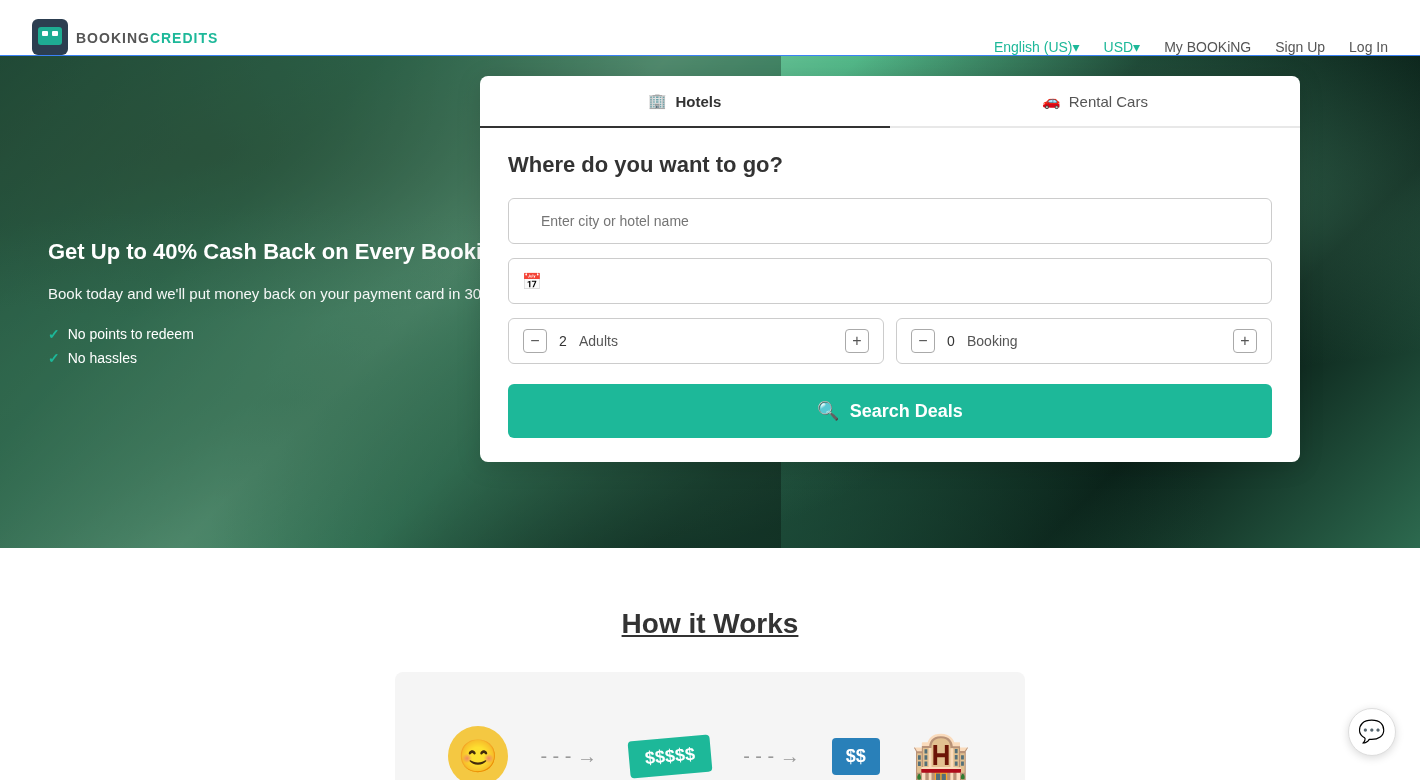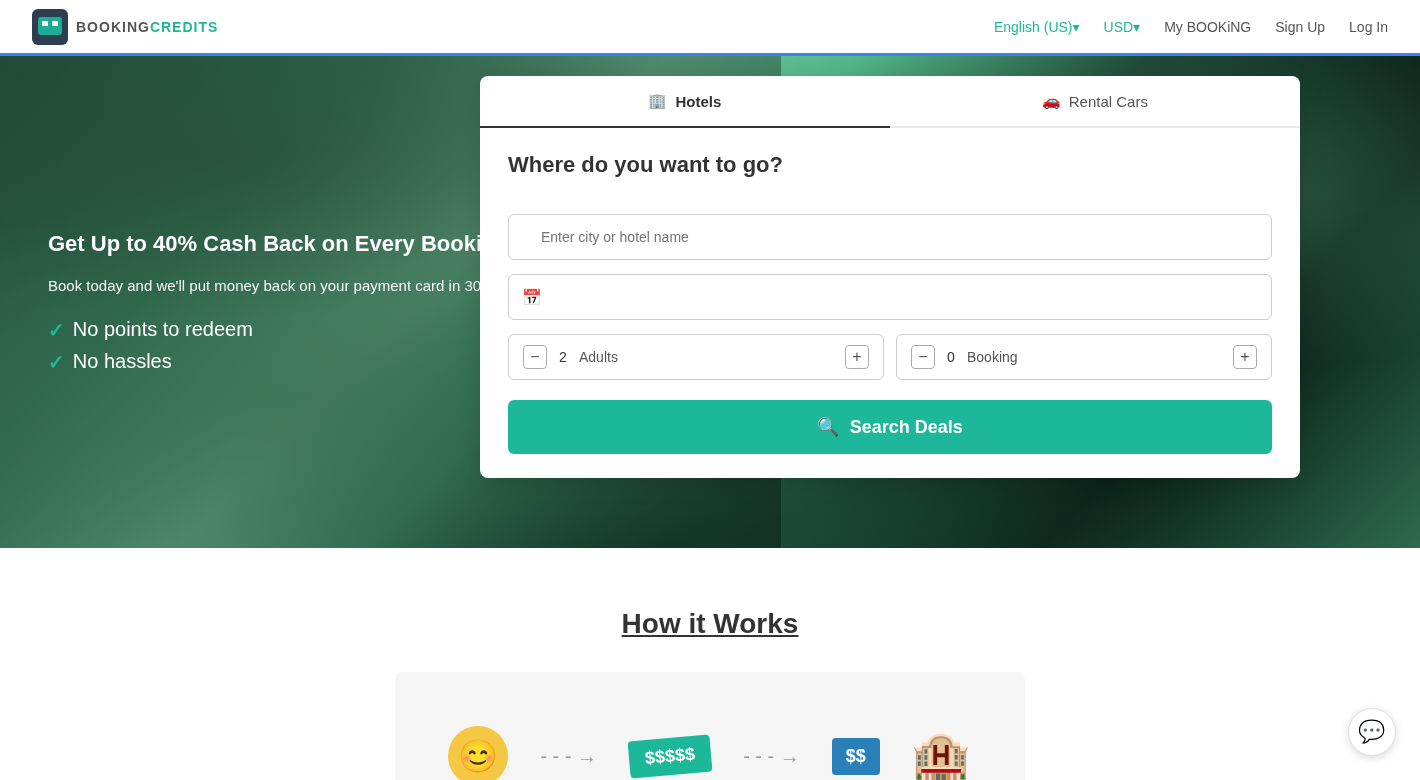--- a/index.html
+++ b/index.html
@@ -1,26 +1,26 @@
 <!DOCTYPE html>
 <html><head>
   <meta charset="utf-8">
   <style>
     * { margin: 0; padding: 0; box-sizing: border-box; }
     body { font-family: -apple-system, BlinkMacSystemFont, 'Segoe UI', sans-serif; background: #fff; }
 
     
     .navbar {
       display: flex;
-      align-items: center;
+      align-items: flex-end;
       justify-content: space-between;
       padding: 0 32px;
       height: 56px;
       background: #fff;
-      border-bottom: 3px solid #3b82f6;
+      border-bottom: 1px solid #3b82f6;
       position: relative;
       z-index: 10;
     }
     .logo {
       display: flex;
       align-items: center;
       gap: 8px;
       text-decoration: none;
     }
     .logo-icon {
@@ -132,21 +132,21 @@
       line-height: 1.5;
       opacity: 0.95;
     }
     .feature-list {
       list-style: none;
       display: flex;
       flex-direction: column;
       gap: 8px;
     }
     .feature-list li {
-      font-size: 20px;
+      font-size: 14px;
       display: flex;
       align-items: center;
       gap: 8px;
     }
     .feature-list li::before {
       content: '✓';
       color: #1db899;
       font-weight: bold;
     }
 
@@ -174,21 +174,21 @@
       border-bottom: 2px solid #333;
       font-weight: 600;
     }
     .panel-body {
       padding: 24px 28px;
     }
     .panel-title {
       font-size: 22px;
       font-weight: 600;
       color: #333;
-      margin-bottom: 36px;
+      margin-bottom: 20px;
     }
     .search-input-wrap {
       position: relative;
       margin-bottom: 14px;
     }
     .search-input-wrap input {
       width: 100%;
       padding: 14px 32px;
       border: 1px solid #ccc;
       border-radius: 6px;

